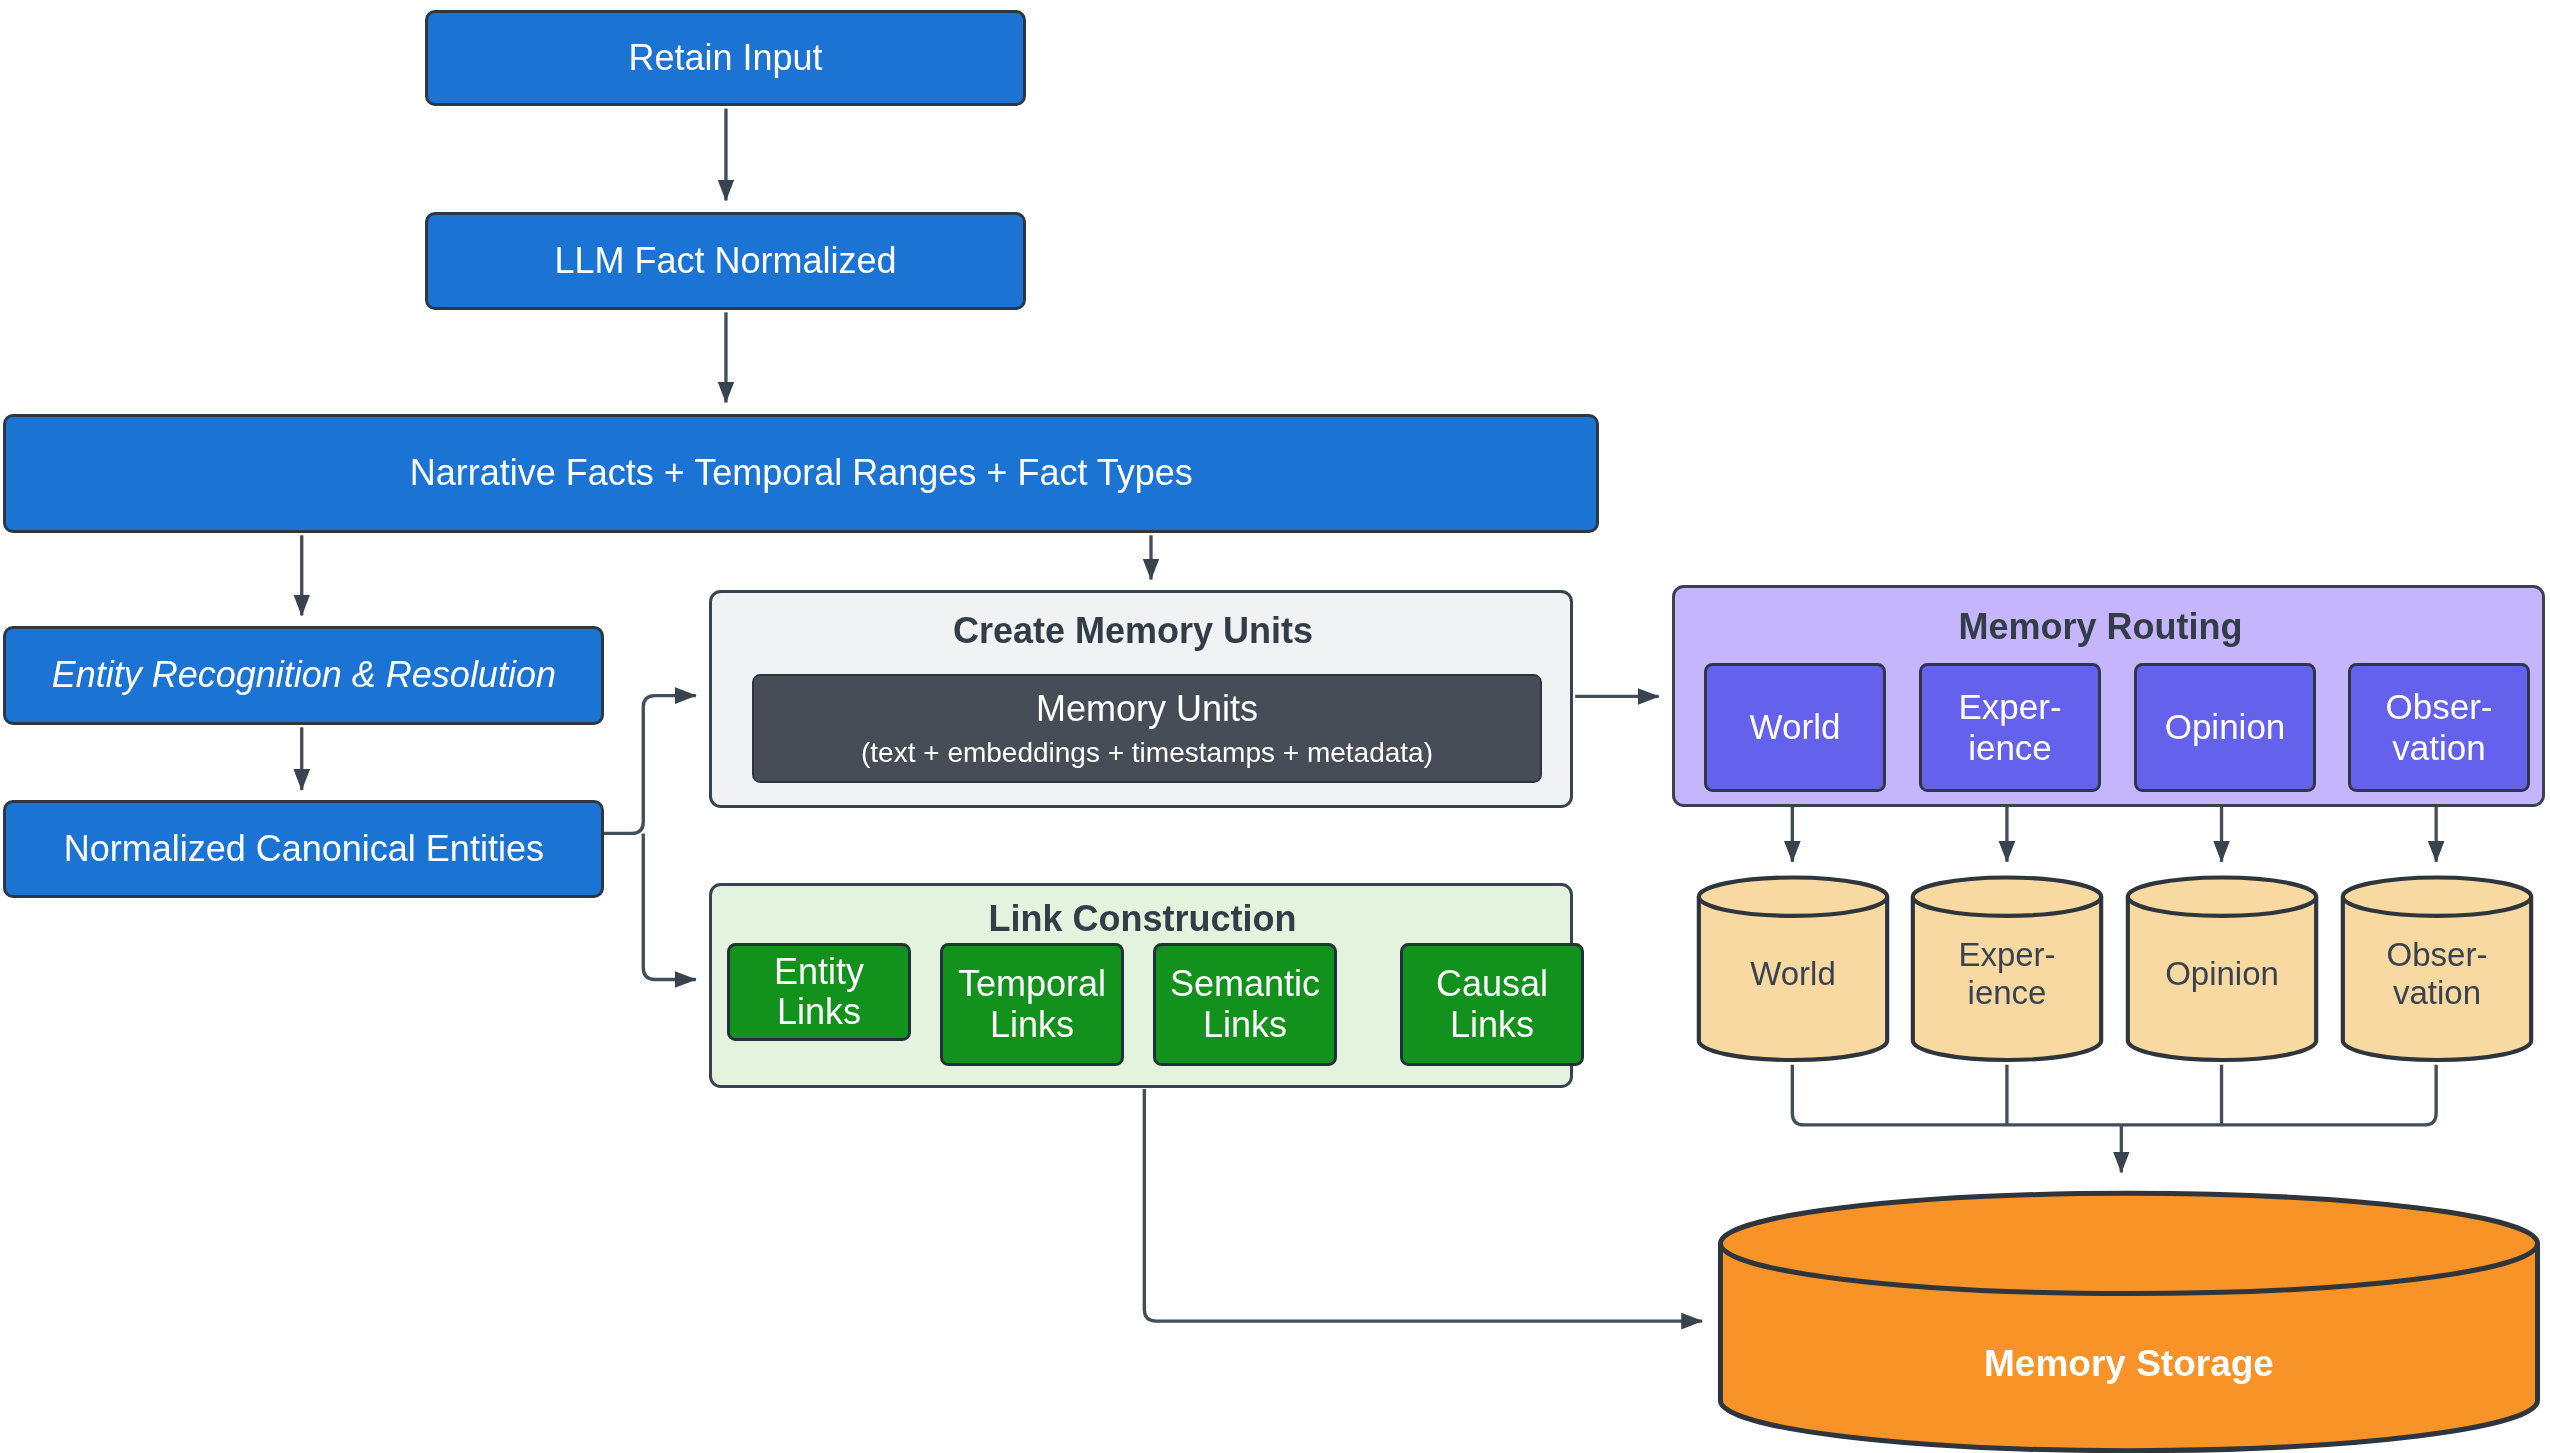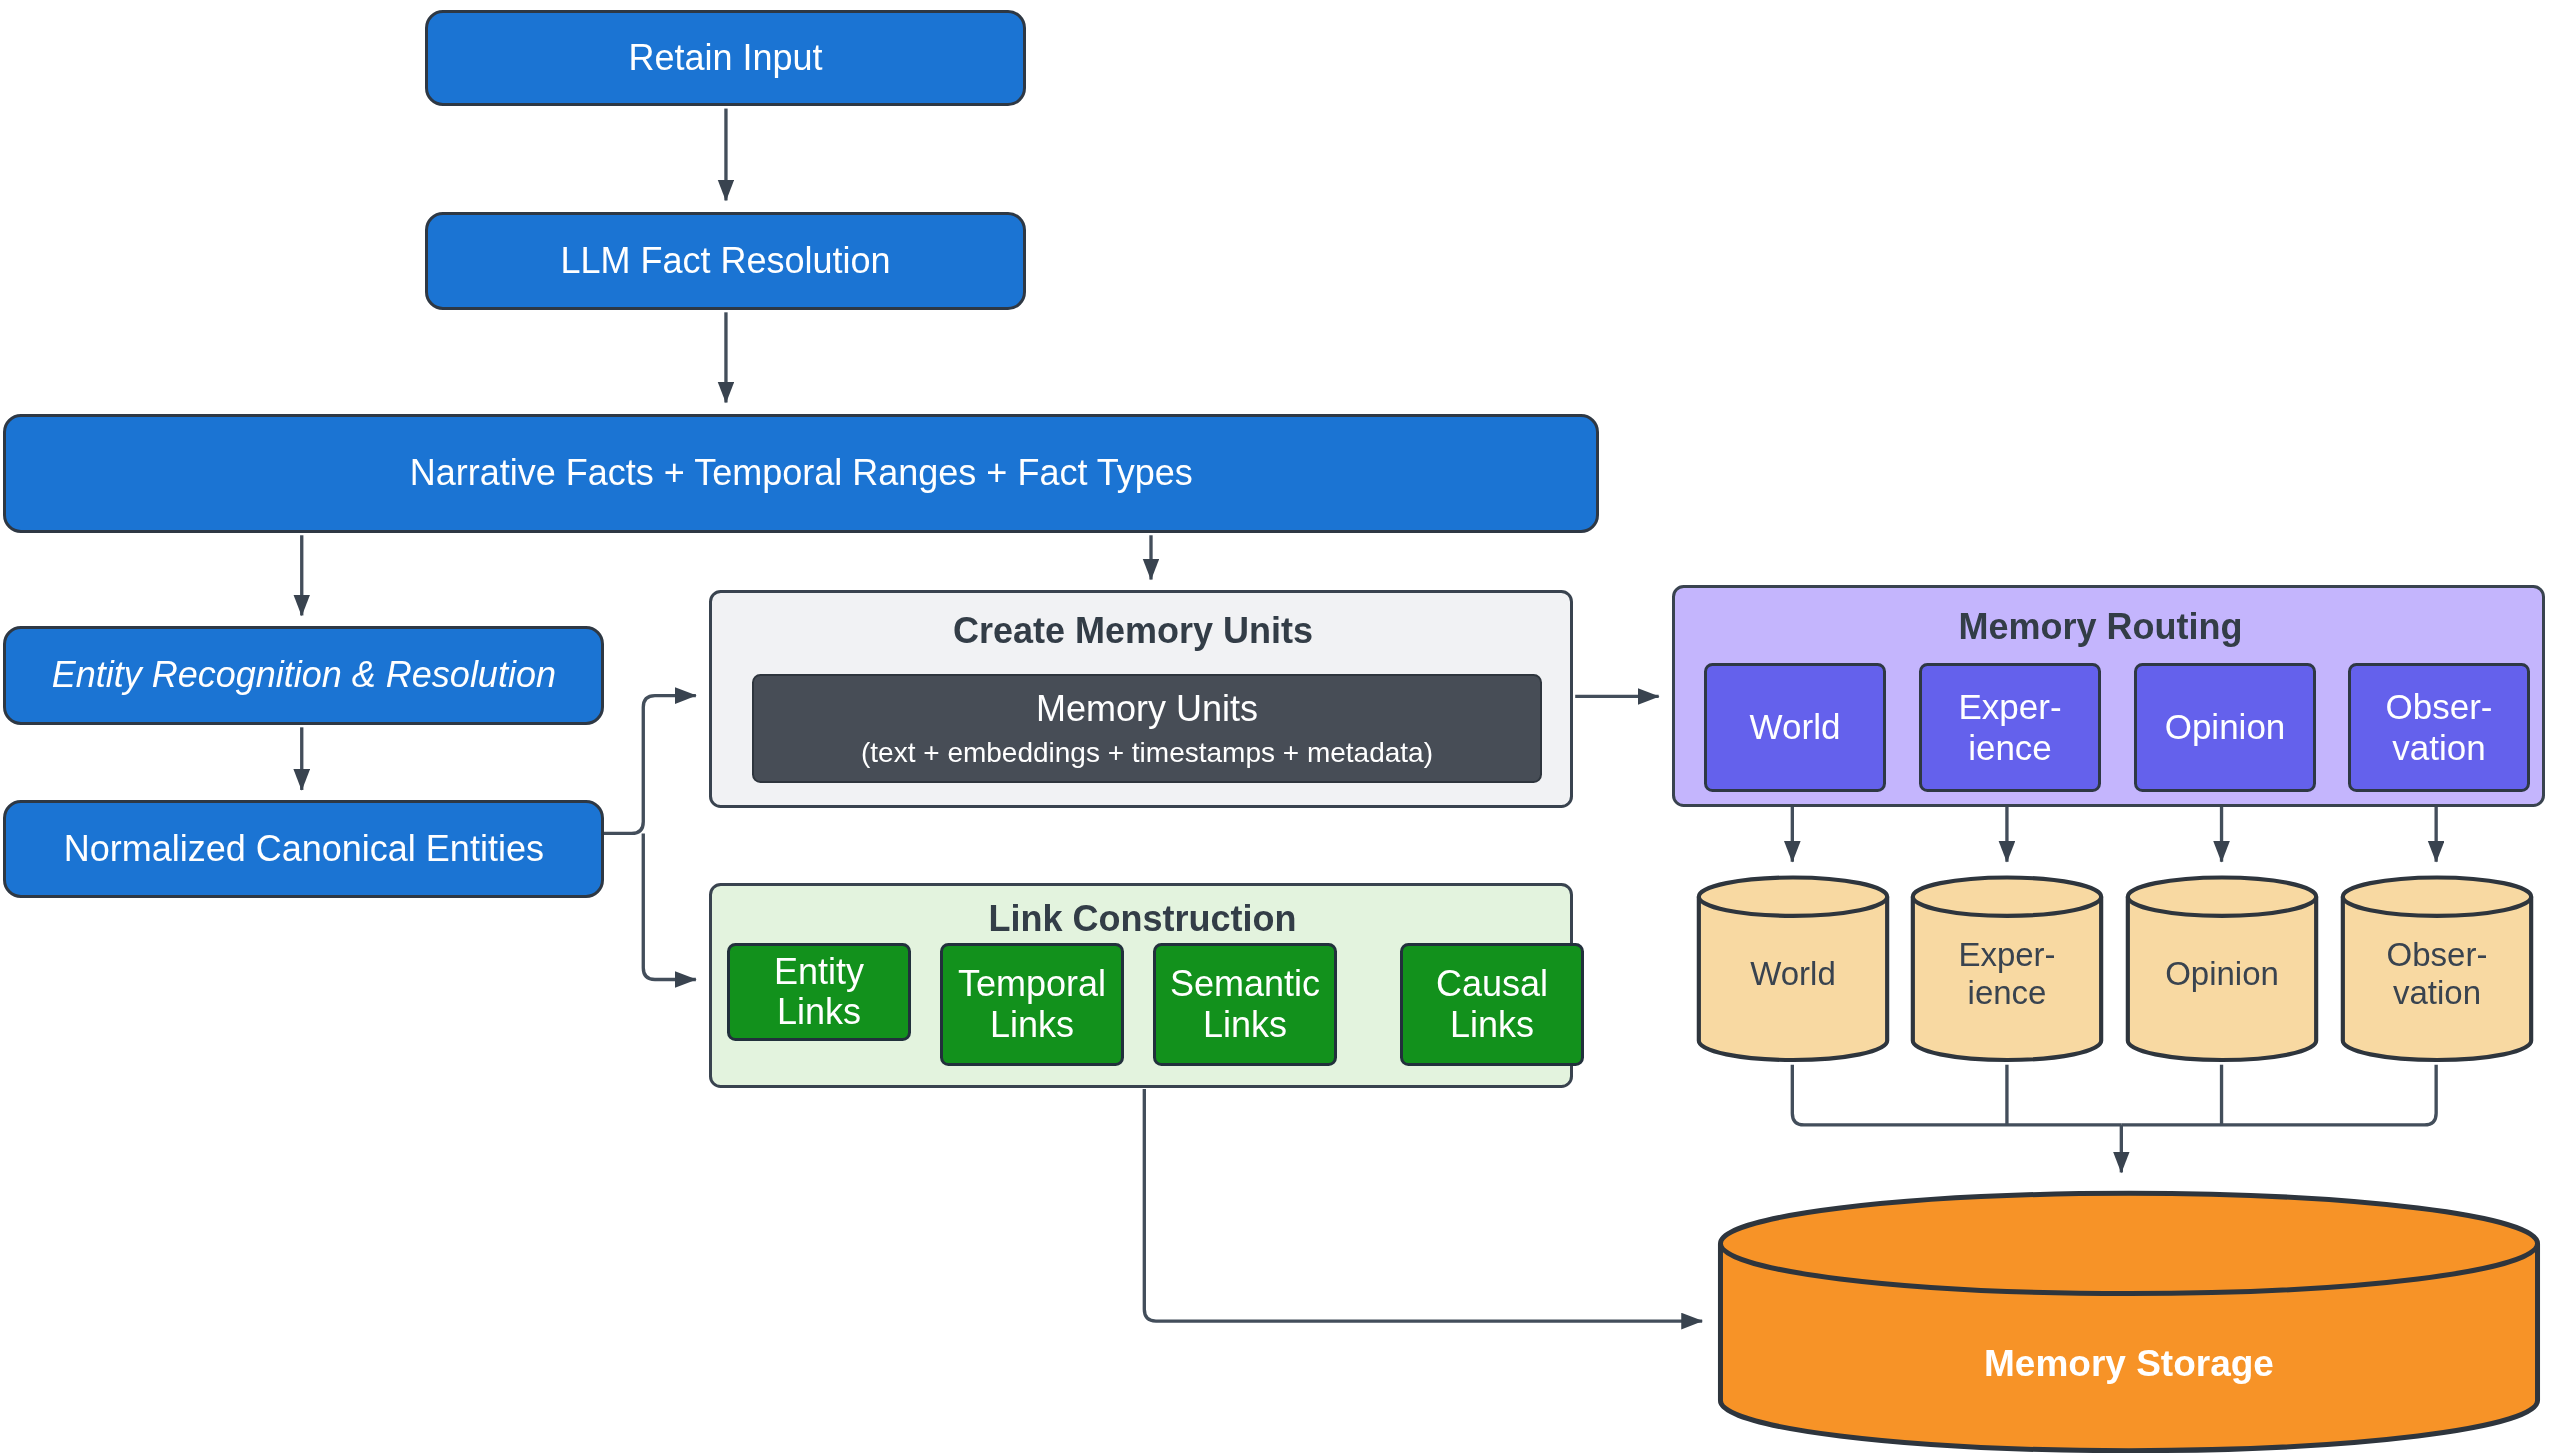--- a/index.html
+++ b/index.html
@@ -2,21 +2,21 @@
 <html style="font-size:13.4px"><head>
 <meta charset="utf-8">
 <style>
   html,body{margin:0;padding:0;background:#ffffff;}
   .canvas{
     position:relative;width:2550px;height:1453px;background:#ffffff;overflow:hidden;
     font-family:"Liberation Sans",sans-serif;
   }
   .node{
     position:absolute;box-sizing:border-box;display:flex;align-items:center;justify-content:center;
-    text-align:center;border:3.3px solid #2e3844;border-radius:18px;color:#ffffff;font-size:36px;line-height:1.12;
+    text-align:center;border:3.3px solid #2e3844;border-radius:10px;color:#ffffff;font-size:36px;line-height:1.12;
   }
   .blue{background:#1b74d3;}
   .container{
     position:absolute;box-sizing:border-box;border:3.3px solid #39434f;border-radius:11.7px;
   }
   .container .title{
     position:absolute;left:0;right:16px;text-align:center;font-weight:bold;font-size:36px;color:#333d47;
   }
   .gray-c{background:#f1f2f4;}
   .green-c{background:#e3f3de;}
@@ -79,21 +79,21 @@
       <path d="M2540 1347 V1404" marker-end="url(#arr)"></path>
       <path d="M1370 1304 V1568 Q1370 1582 1384 1582 H2038" marker-end="url(#arr)"></path>
     </g>
   </svg>
 
   <div class="node blue" style="left:425px;top:10px;width:601px;height:96px;">
     <span>Retain Input</span>
   </div>
 
   <div class="node blue" style="left:425px;top:212px;width:601px;height:98px;">
-    <span>LLM Fact Resolution</span>
+    <span>LLM Fact Normalized</span>
   </div>
 
   <div class="node blue" style="left:3.3px;top:414px;width:1596px;height:119px;">
     <span>Narrative Facts + Temporal Ranges + Fact Types</span>
   </div>
 
   <div class="node blue" style="left:3.3px;top:626px;width:601px;height:99px;font-style:italic;">
     <span>Entity Recognition &amp; Resolution</span>
   </div>
 

